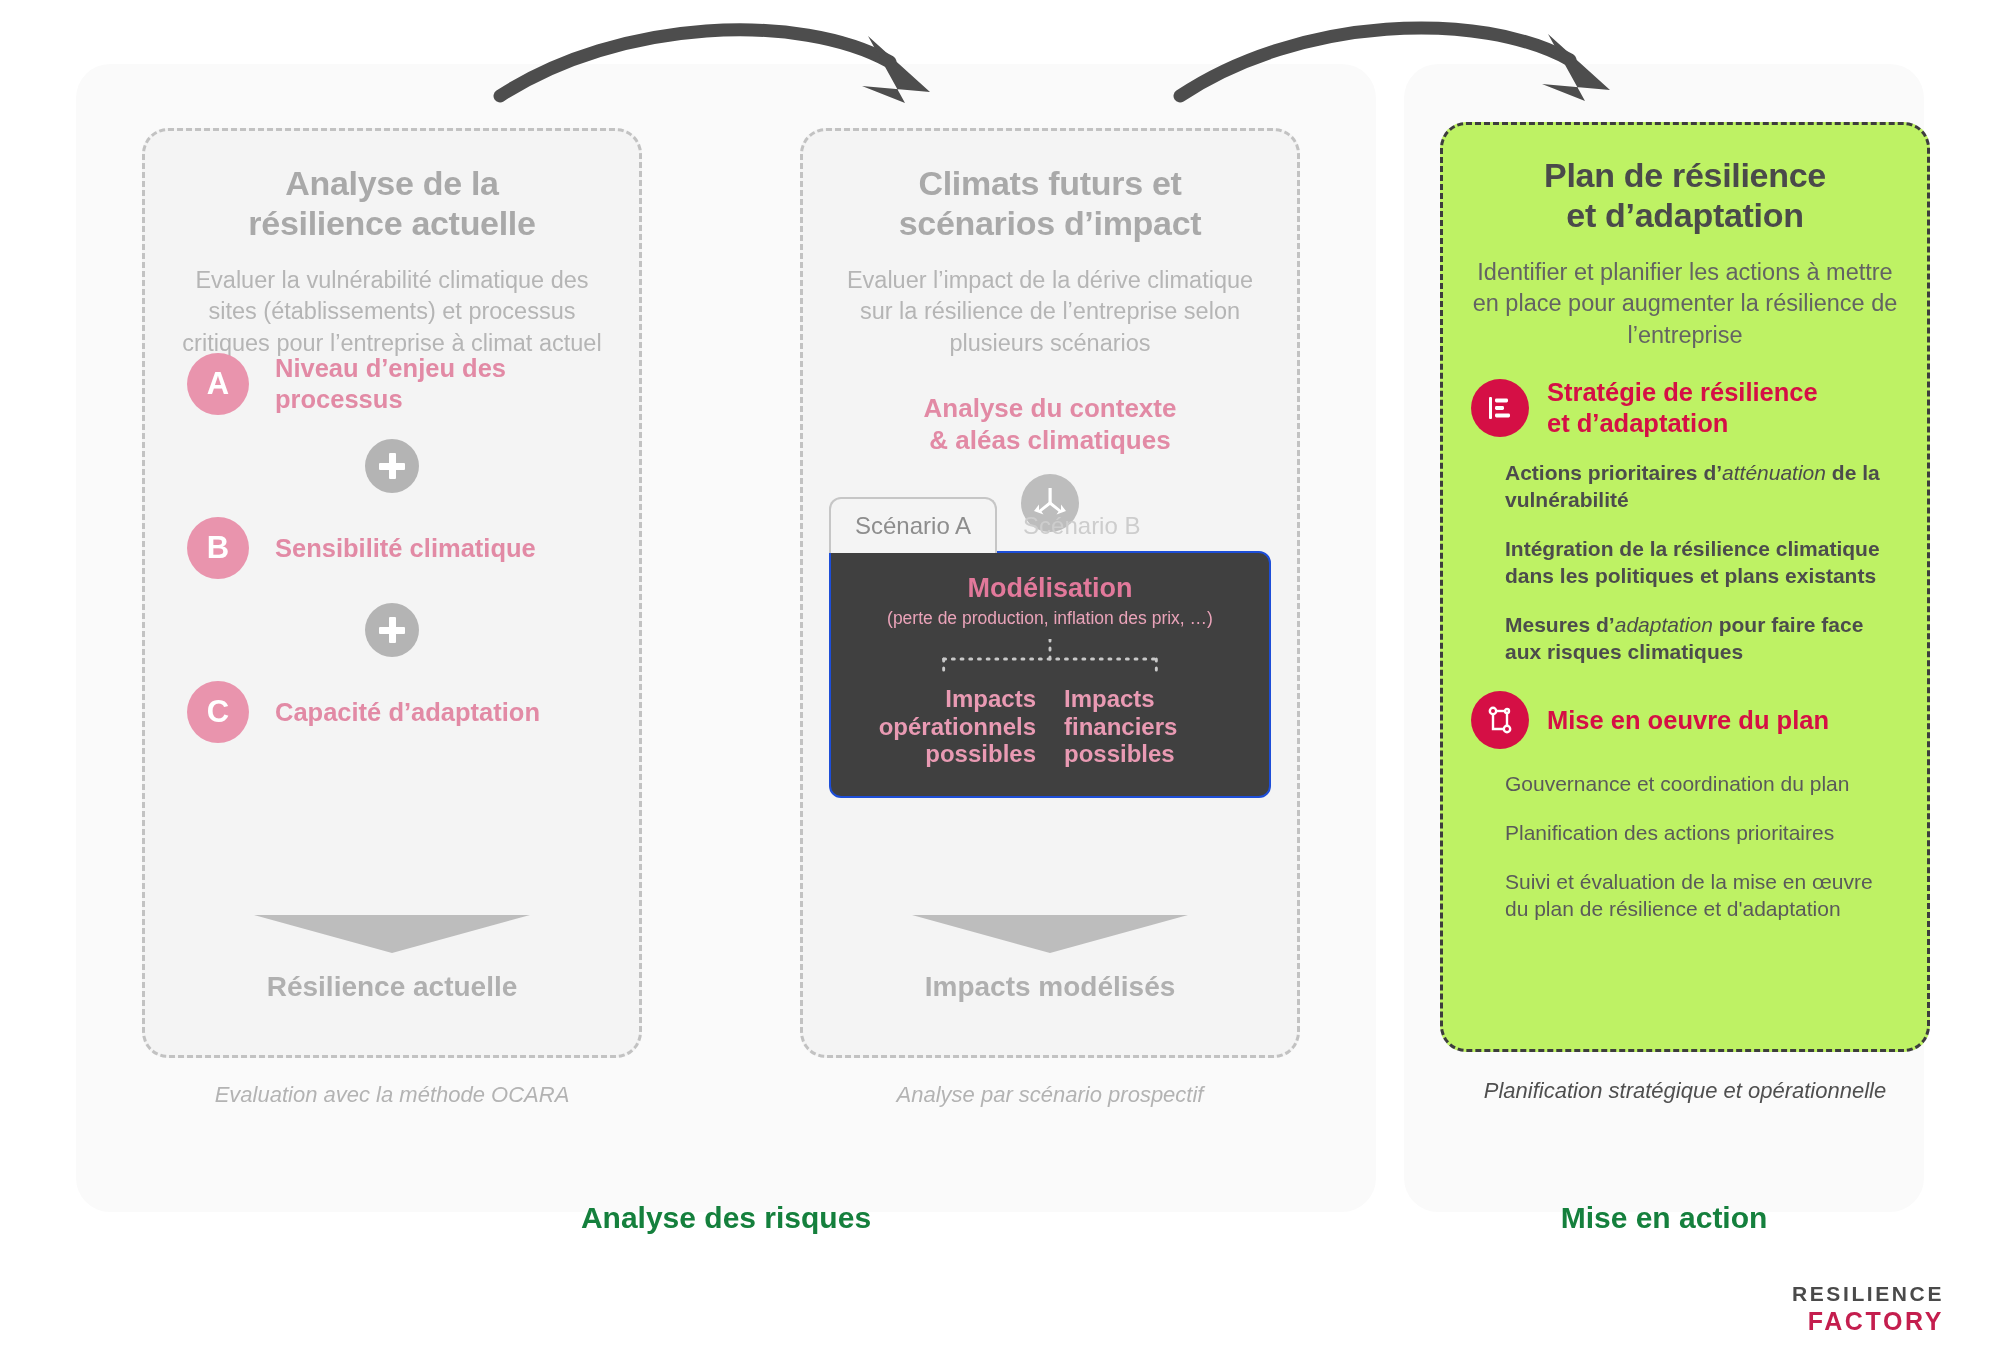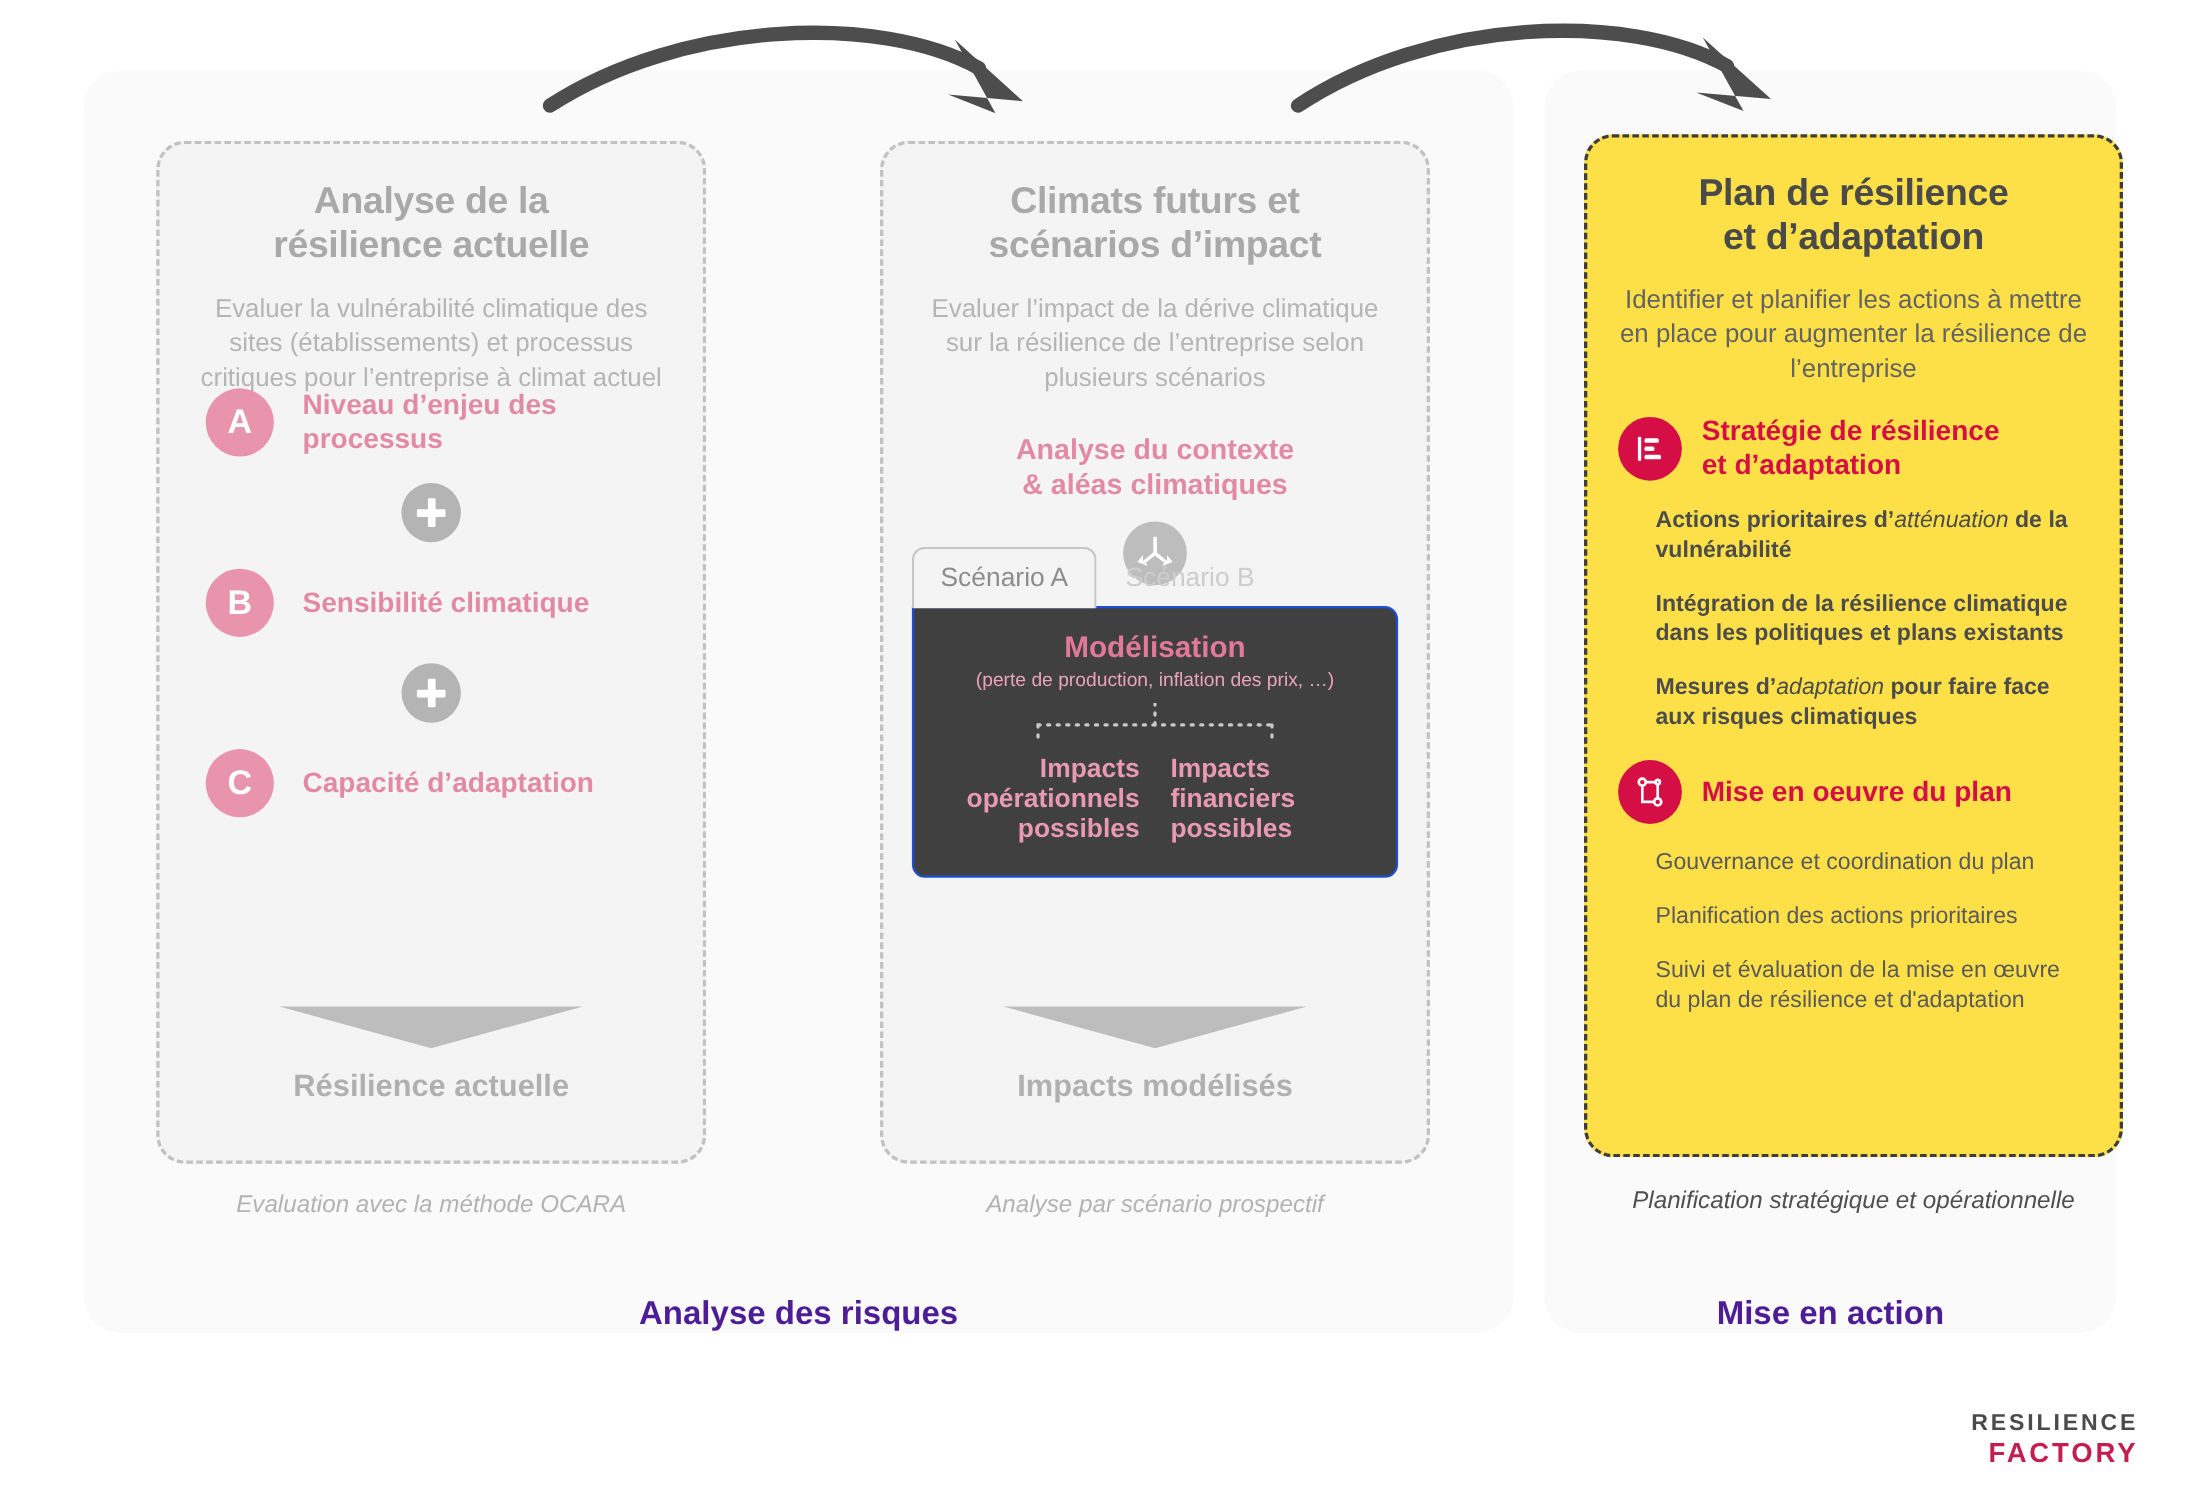--- a/index.html
+++ b/index.html
@@ -30,21 +30,21 @@
     position: absolute;
     border-radius: 26px;
     box-sizing: border-box;
     padding: 0;
   }
   .panel.muted {
     background: #f4f4f4;
     border: 3px dashed #c2c2c2;
   }
   .panel.active {
-    background: #fde047;
+    background: #bef264;
     border: 3px dashed #3d3d3d;
   }
   #panel-current  { left: 142px;  top: 128px; width: 500px; height: 930px; }
   #panel-future   { left: 800px;  top: 128px; width: 500px; height: 930px; }
   #panel-plan     { left: 1440px; top: 122px; width: 490px; height: 930px; }
 
   
   .panel-title {
     text-align: center;
     font-weight: bold;
@@ -267,21 +267,22 @@
   .caption.active-c { color: #4f4f4f; }
   #cap-current { left: 142px;  top: 1082px; width: 500px; }
   #cap-future  { left: 800px;  top: 1082px; width: 500px; }
   #cap-plan    { left: 1430px; top: 1078px; width: 510px; }
 
   .group-title {
     position: absolute;
     text-align: center;
     font-weight: bold;
     font-size: 30px;
-    color: #4c1d95;
+    color: #15803d;
+    margin-top: 23px;
   }
   #gt-risk   { left: 76px;   top: 1178px; width: 1300px; }
   #gt-action { left: 1404px; top: 1178px; width: 520px; }
 
   
   #flow-arrows {
     position: absolute;
     left: 0; top: 0;
     width: 2000px; height: 160px;
     pointer-events: none;

